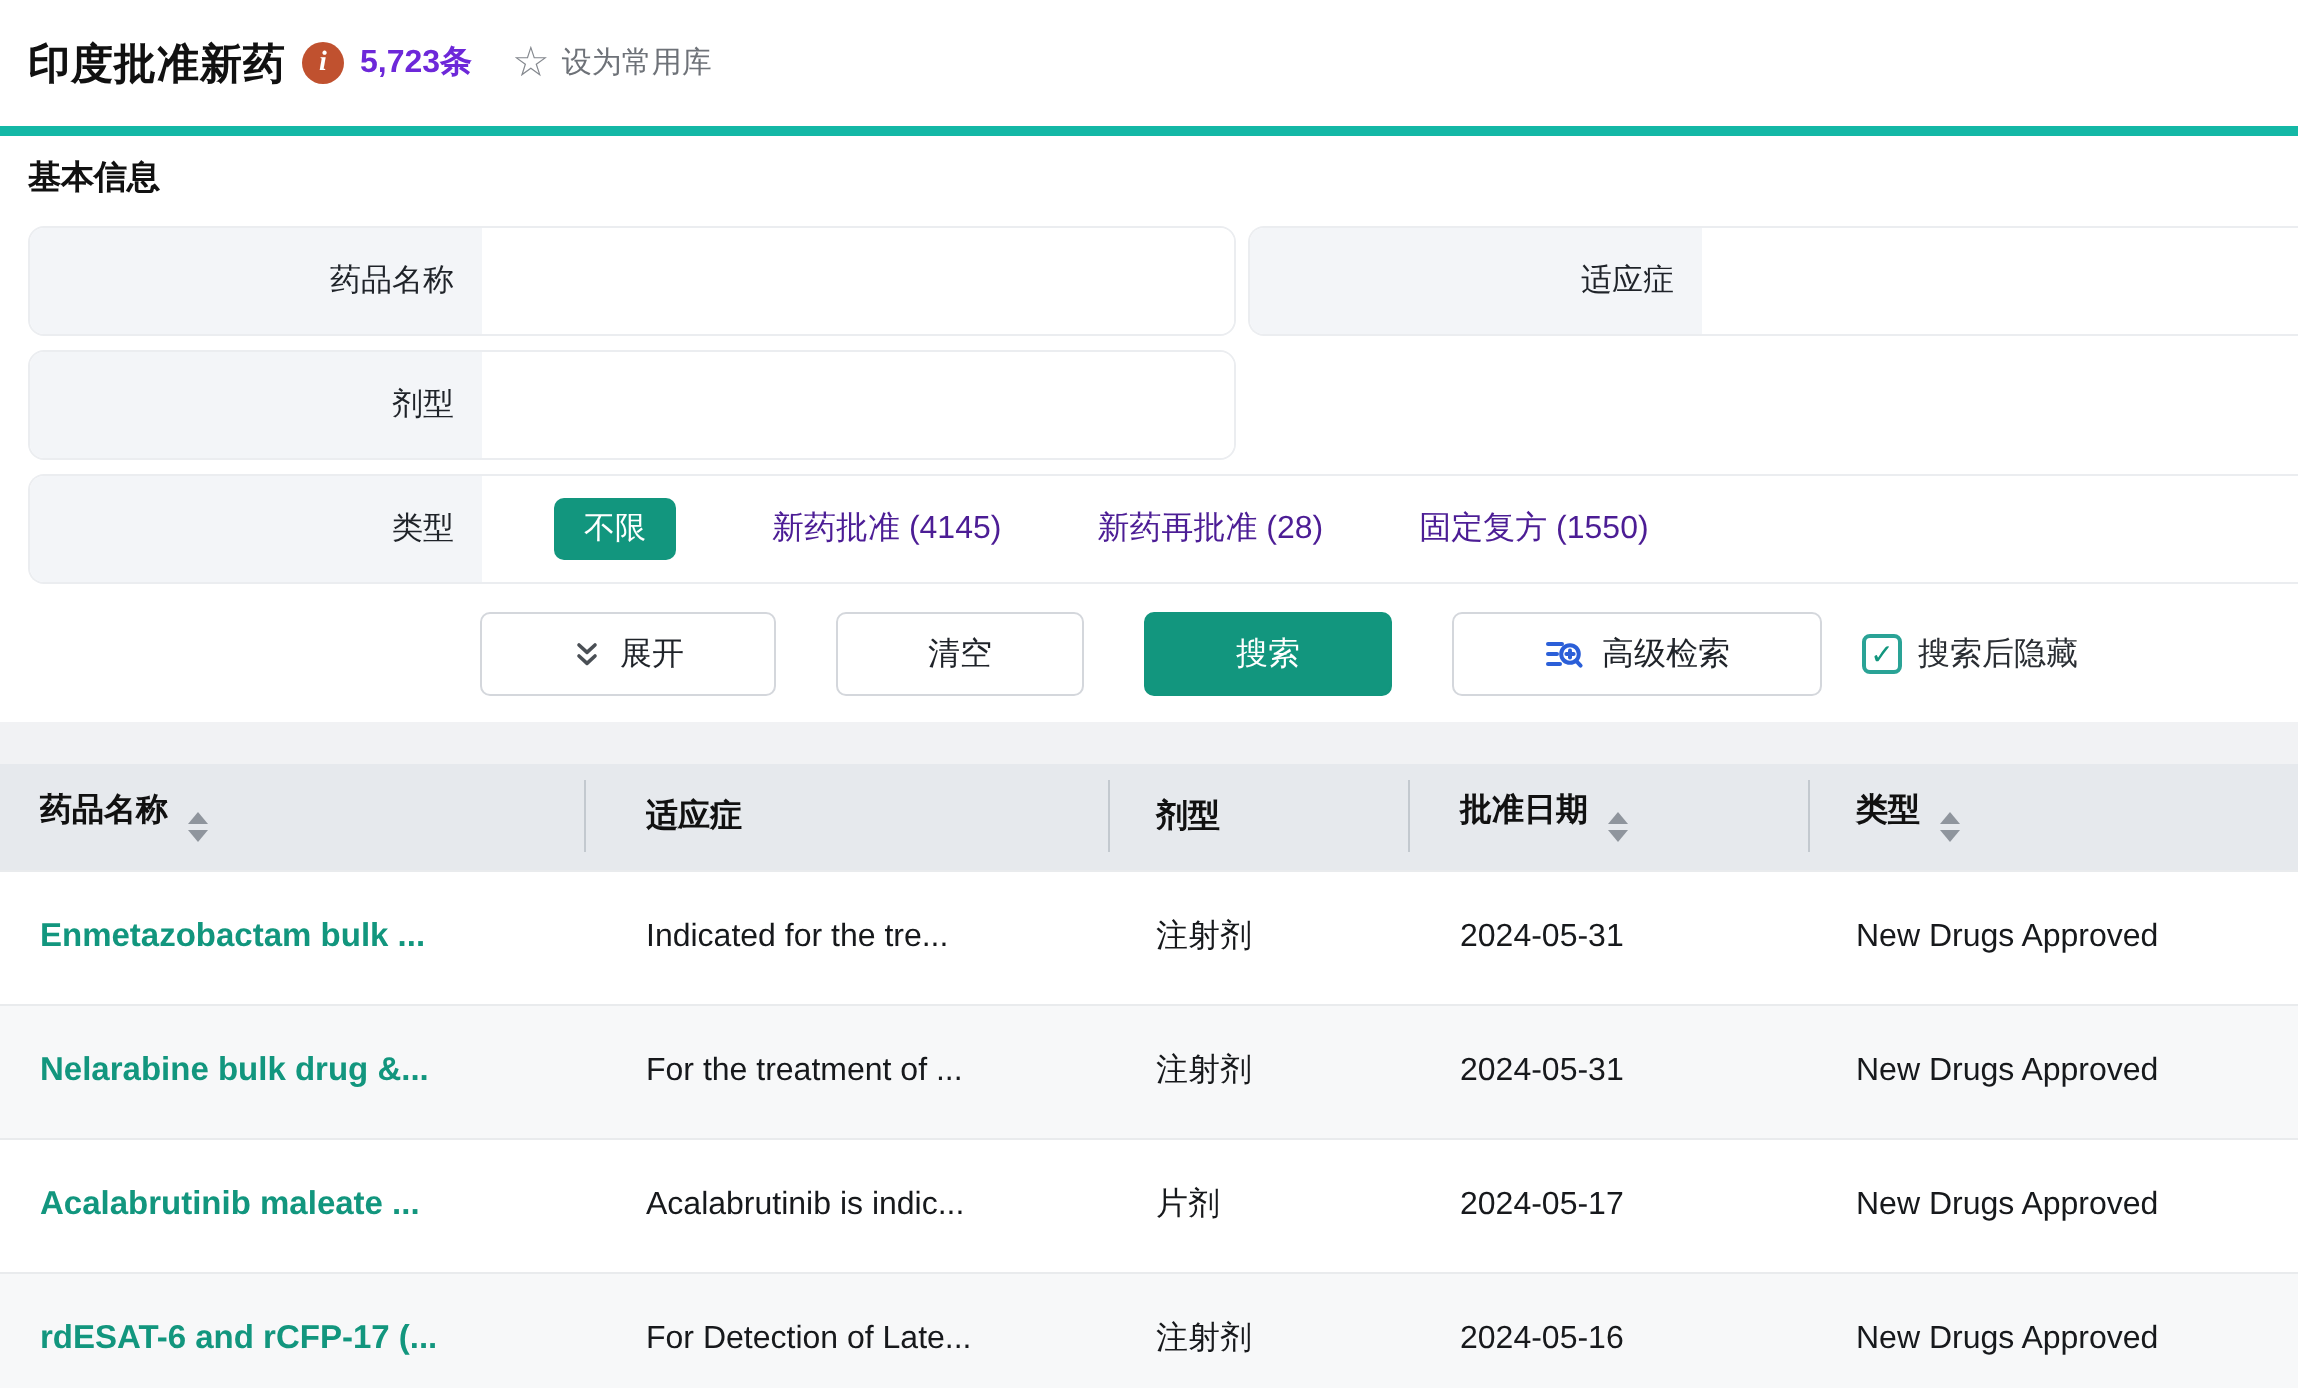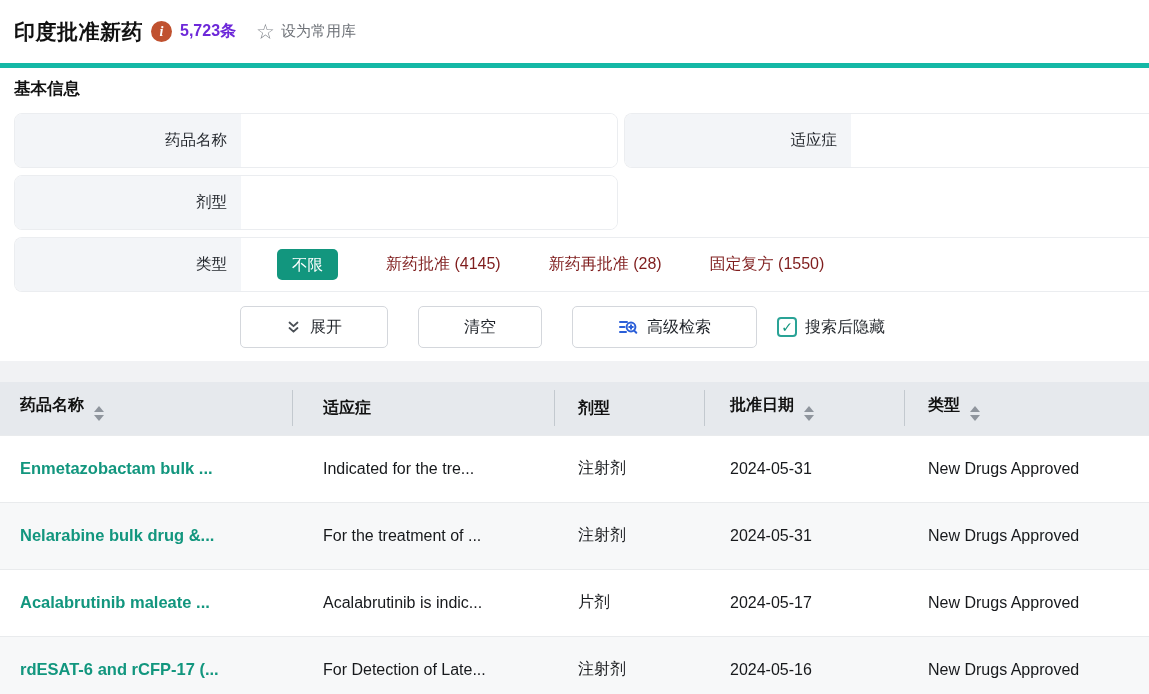--- a/index.html
+++ b/index.html
@@ -51,21 +51,21 @@
     flex:1; border:none; outline:none; background:#fff;
     font-size:15px; padding:0 14px; color:#17191c;
     font-family:inherit;
   }
   .type-options { display:flex; align-items:center; gap:48px; padding-left:36px; background:#fff; flex:1; }
   .chip {
     background:#12967e; color:#fff; font-size:15.5px;
     padding:8px 15px; border-radius:5px; border:none; cursor:pointer;
     font-family:inherit; line-height:1;
   }
-  .type-opt { font-size:16px; color:#7f1d1d; cursor:pointer; background:none; border:none; font-family:inherit; }
+  .type-opt { font-size:16px; color:#4c1d95; cursor:pointer; background:none; border:none; font-family:inherit; }
 
   
   .actions { display:flex; align-items:center; margin:14px 0 0 226px; height:42px; }
   .btn {
     height:42px; min-width:118px; padding:0 45px;
     display:inline-flex; align-items:center; justify-content:center; gap:9px;
     background:#fff; border:1px solid #d4d7dc; border-radius:5px;
     font-size:16px; color:#1f2329; cursor:pointer; font-family:inherit;
   }
   .btn + .btn { margin-left:30px; }
@@ -159,20 +159,23 @@
       <button class="btn">
         <svg class="icon-svg" width="15" height="15" viewBox="0 0 15 15" fill="none" stroke="#4a4f55" stroke-width="1.8" stroke-linecap="round" stroke-linejoin="round">
           <polyline points="3.5,2.5 7.5,6.2 11.5,2.5"></polyline>
           <polyline points="3.5,8 7.5,11.7 11.5,8"></polyline>
         </svg>
         <span>展开</span>
       </button>
       <button class="btn">
         <span>清空</span>
       </button>
+      <button class="btn primary">
+        <span>搜索</span>
+      </button>
       <button class="btn">
         <svg class="icon-svg" width="20" height="20" viewBox="0 0 20 20" fill="none" stroke="#2b5fd8" stroke-width="2" stroke-linecap="round">
           <line x1="2" y1="5" x2="9" y2="5"></line>
           <line x1="2" y1="10" x2="6.5" y2="10"></line>
           <line x1="2" y1="15" x2="8" y2="15"></line>
           <circle cx="13" cy="10" r="4.4"></circle>
           <line x1="13" y1="8.2" x2="13" y2="11.8"></line>
           <line x1="11.2" y1="10" x2="14.8" y2="10"></line>
           <line x1="16.2" y1="13.6" x2="18.3" y2="15.8"></line>
         </svg>

